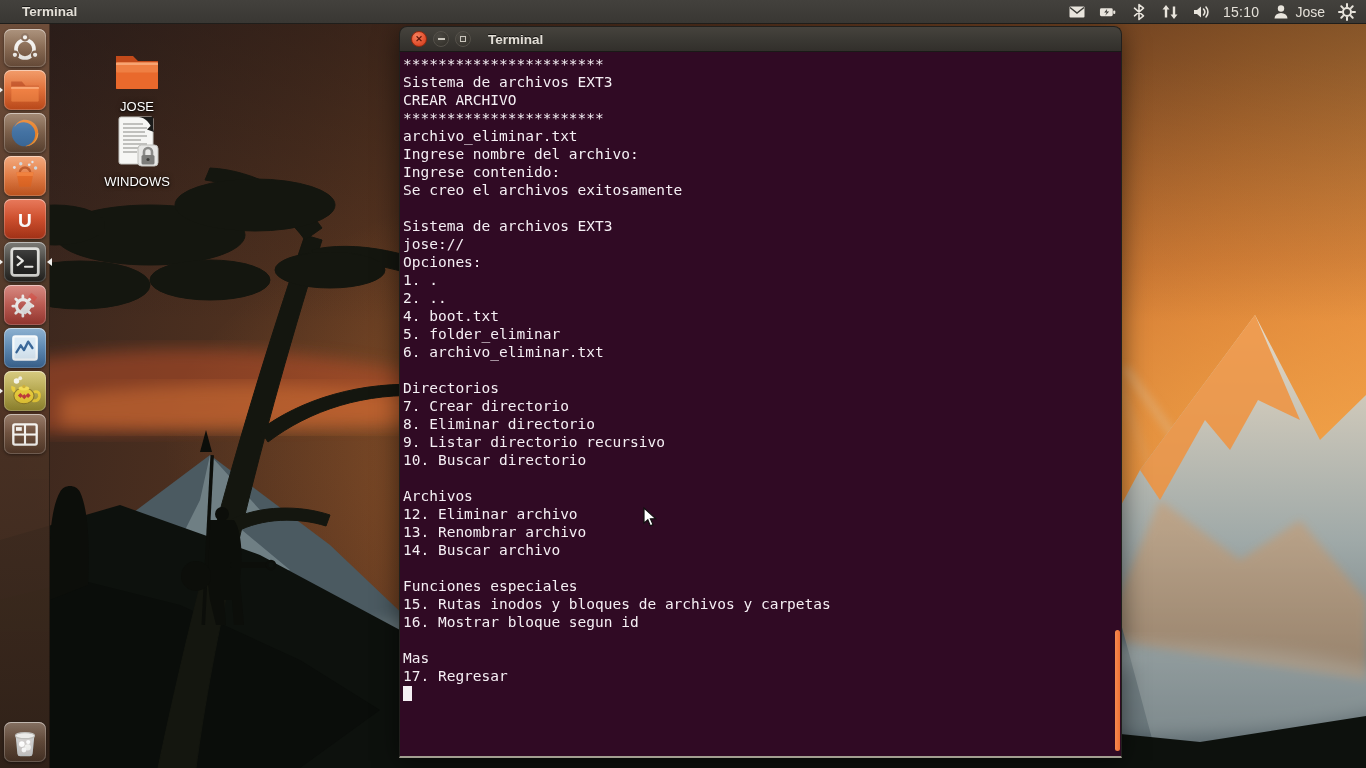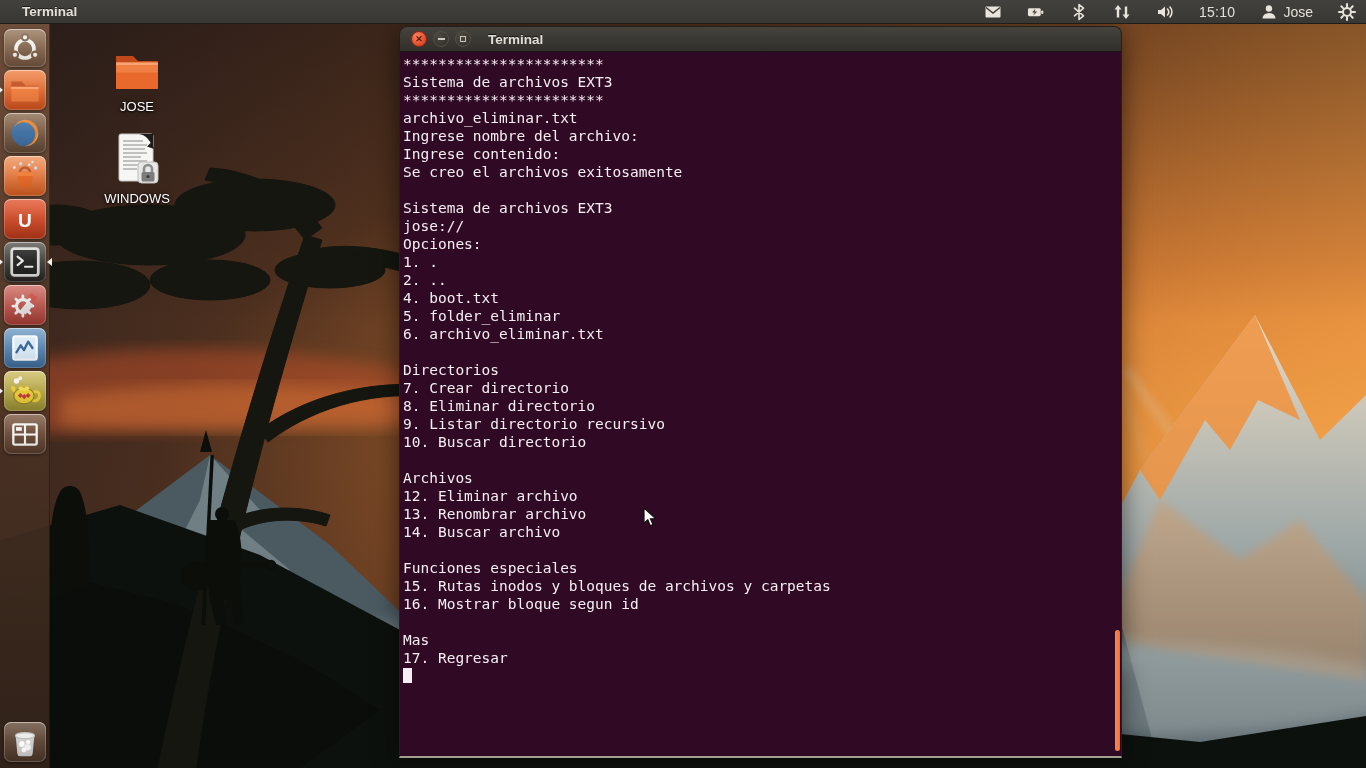--- a/index.html
+++ b/index.html
@@ -13,21 +13,21 @@
       radial-gradient(ellipse at 97% 58%, rgba(246,166,74,.75) 0%, rgba(238,140,60,.45) 30%, rgba(238,140,60,0) 62%),
       linear-gradient(100deg,#35241e 0%,#50311f 22%,#7a4523 48%,#a85f2a 68%,#cd7c33 84%,#e59542 100%);
   }
   .wallart{position:absolute;inset:0;z-index:1;}
 
   
   .panel{position:absolute;left:0;top:0;width:1366px;height:24px;z-index:40;
          background:linear-gradient(#43413d,#393733);border-bottom:1px solid #1f1e1b;
          display:flex;align-items:center;color:#e4e0d8;font-size:14px;box-sizing:border-box;}
   .apptitle{margin-left:22px;font-weight:bold;font-size:13.5px;text-shadow:0 -1px 0 rgba(0,0,0,.6);}
-  .tray{margin-left:auto;display:flex;align-items:center;gap:25px;padding-right:10px;}
+  .tray{margin-left:auto;display:flex;align-items:center;gap:13px;padding-right:10px;}
   .tico{display:inline-flex;width:18px;height:18px;align-items:center;justify-content:center;}
   .tico svg{display:block;}
   .clock{font-size:14px;letter-spacing:.3px;}
   .userwrap{display:inline-flex;align-items:center;gap:5px;}
 
   
   .launcher{position:absolute;left:0;top:24px;width:50px;height:744px;z-index:30;box-sizing:border-box;
             background:linear-gradient(rgba(124,88,64,.82), rgba(74,50,36,.86) 55%, rgba(52,36,26,.9));
             border-right:1px solid rgba(0,0,0,.35);
             display:flex;flex-direction:column;align-items:center;padding:5px 0 6px;gap:3px;}
@@ -52,21 +52,21 @@
   .arrow-left{position:absolute;left:-6px;top:50%;transform:translateY(-50%);width:0;height:0;
               border:4px solid transparent;border-left:5px solid #f0efec;}
   .arrow-right{position:absolute;right:-6px;top:50%;transform:translateY(-50%);width:0;height:0;
               border:4px solid transparent;border-right:5px solid #f0efec;}
 
   
   .dicon{position:absolute;width:76px;text-align:center;z-index:5;cursor:default;}
   .dicon .dlabel{display:block;margin-top:2px;font-size:13px;color:#fff;
                  text-shadow:0 1px 2px rgba(0,0,0,.95),0 0 5px rgba(0,0,0,.7);}
   #icon-jose{left:99px;top:51px;}
-  #icon-windows{left:99px;top:132px;}
+  #icon-windows{left:99px;top:115px;}
 
   
   .window{position:absolute;left:399px;top:26px;width:723px;height:729px;z-index:20;
           box-shadow:0 6px 26px rgba(0,0,0,.55);border-radius:8px 8px 0 0;box-sizing:border-box;}
   .titlebar{height:26px;box-sizing:border-box;display:flex;align-items:center;
             background:linear-gradient(#46433d,#3a3833 55%,#322f2b);
             border:1px solid #21201d;border-bottom:1px solid #1a1917;border-radius:8px 8px 0 0;}
   .wbtn{width:16px;height:16px;border-radius:50%;margin-left:6px;flex:none;
         display:flex;align-items:center;justify-content:center;box-sizing:border-box;}
   .wbtn.close{background:radial-gradient(circle at 35% 30%,#f6825f,#e2512f 60%,#c03a1e);
@@ -335,20 +335,21 @@
     <div class="titlebar">
       <span class="wbtn close"></span>
       <span class="wbtn min"></span>
       <span class="wbtn max"></span>
       <span class="title-text">Terminal</span>
     </div>
     <div class="term-body">
       <div id="termlines">
           <div class="tline">***********************</div>
           <div class="tline">Sistema de archivos EXT3</div>
+          <div class="tline">CREAR ARCHIVO</div>
           <div class="tline">***********************</div>
           <div class="tline">archivo_eliminar.txt</div>
           <div class="tline">Ingrese nombre del archivo:</div>
           <div class="tline">Ingrese contenido:</div>
           <div class="tline">Se creo el archivos exitosamente</div>
           <div class="tline"></div>
           <div class="tline">Sistema de archivos EXT3</div>
           <div class="tline">jose://</div>
           <div class="tline">Opciones:</div>
           <div class="tline">1. .</div>

